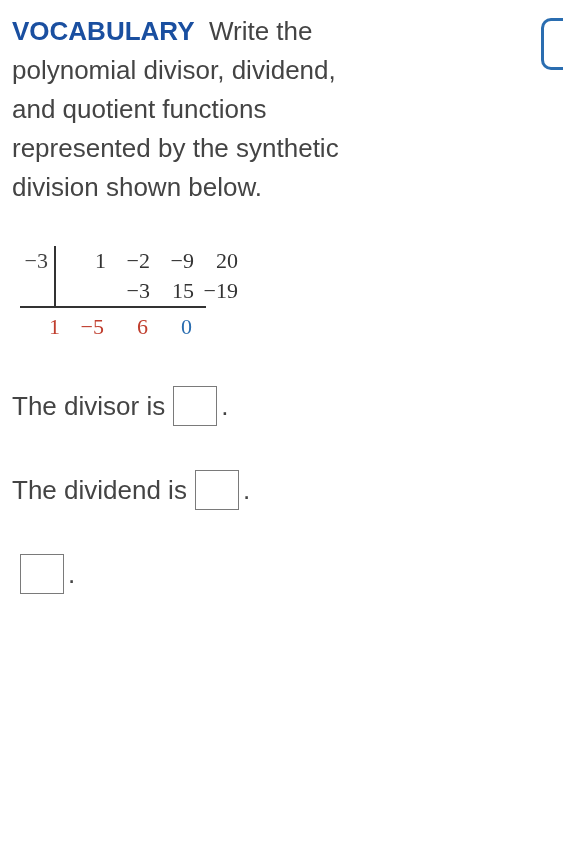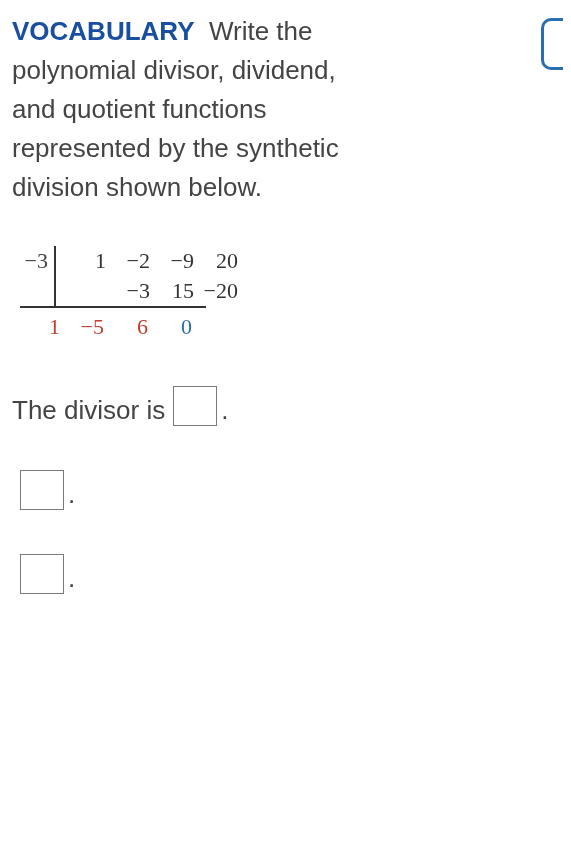--- a/index.html
+++ b/index.html
@@ -62,21 +62,21 @@
     padding: 2px 4px;
   }
   .red { color: #c03e2e; }
   .blue { color: #2a6db0; }
 
   .answer-line {
     font-size: 26px;
     color: #444;
     margin: 44px 0;
     display: flex;
-    align-items: flex-end;
+    align-items: center;
     flex-wrap: wrap;
   }
   .answer-line:first-of-type{
     margin-top: 20px;
   }
   .input-box {
     display: inline-block;
     width: 44px;
     height: 40px;
     border: 1.5px solid #7a7a7a;
@@ -113,39 +113,40 @@
       <div class="srow">
         <div class="scell">1</div>
         <div class="scell">−2</div>
         <div class="scell">−9</div>
         <div class="scell">20</div>
       </div>
       <div class="srow">
         <div class="scell"></div>
         <div class="scell">−3</div>
         <div class="scell">15</div>
-        <div class="scell">−20</div>
+        <div class="scell">−19</div>
       </div>
     </div>
     <div class="srow bottom">
       <div class="scell red">1</div>
       <div class="scell red">−5</div>
       <div class="scell red">6</div>
       <div class="scell blue">0</div>
     </div>
   </div>
 </div>
 
 <div class="answer-line">
   <span>The divisor is </span>
   <input type="text" class="input-box" value="" style="">
   <span>.</span>
 </div>
 
 <div class="answer-line">
+  <span>The dividend is </span>
   <input type="text" class="input-box" value="" style="">
   <span>.</span>
 </div>
 
 <div class="answer-line">
   <input type="text" class="input-box" value="" style="">
   <span>.</span>
 </div>
 
 </body></html>

